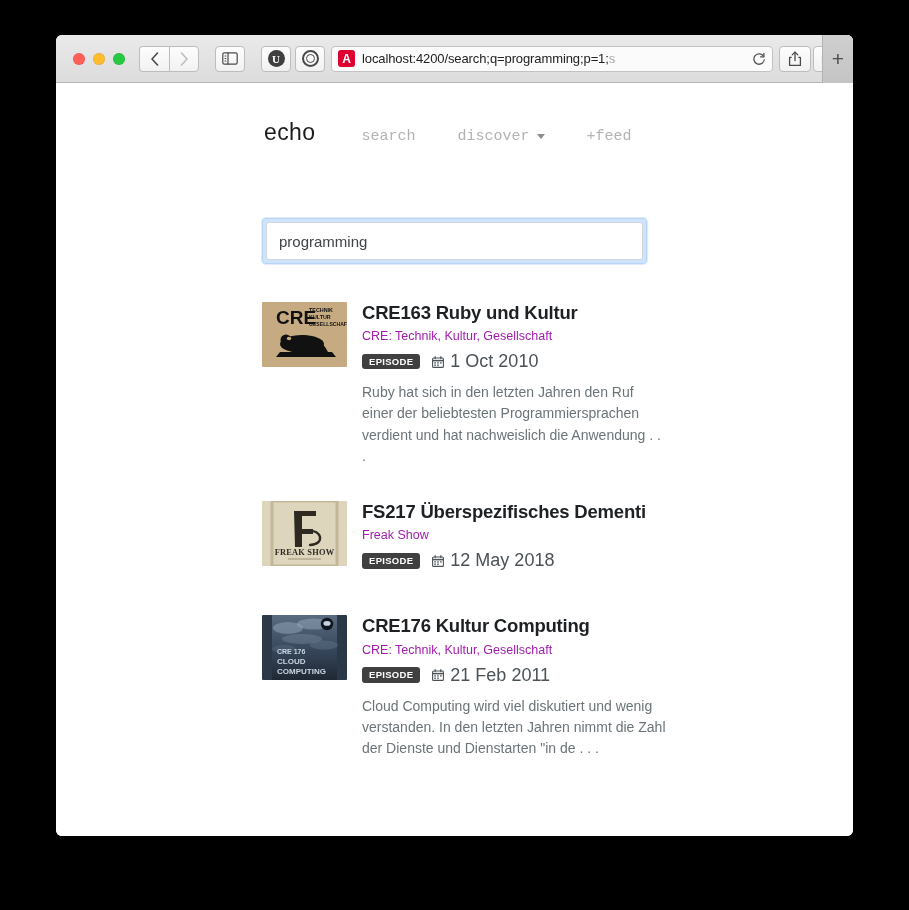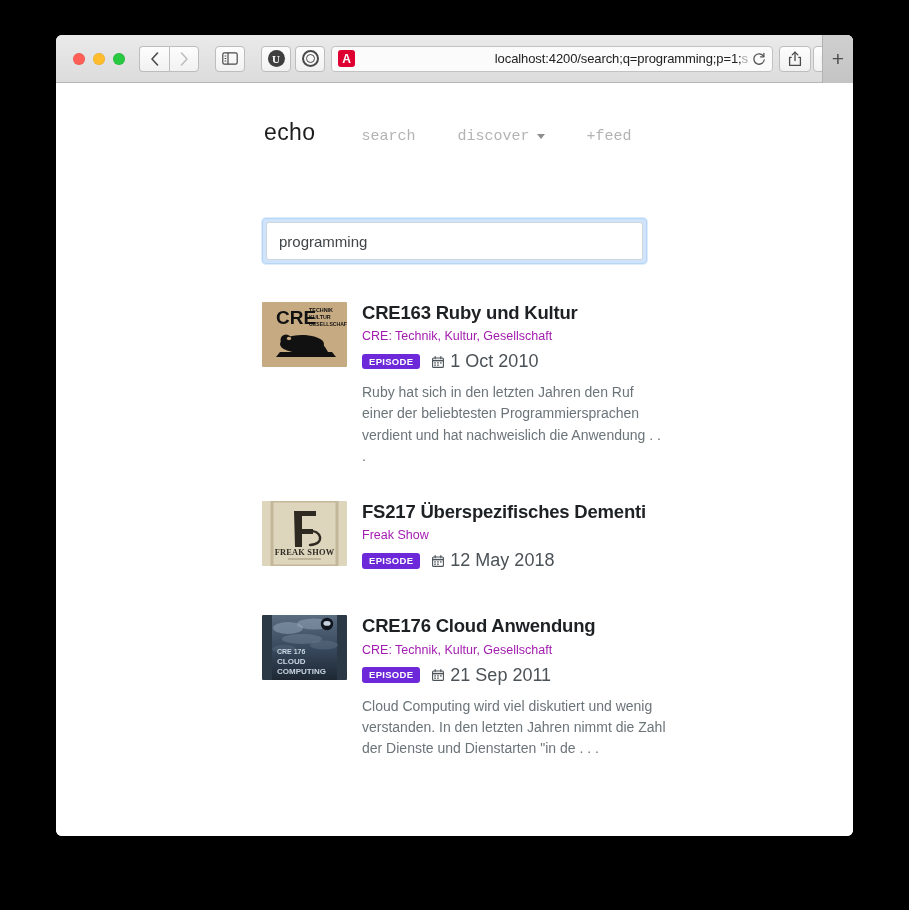--- a/index.html
+++ b/index.html
@@ -118,21 +118,20 @@
     font-family: "Liberation Sans", sans-serif;
     line-height: 1;
   }
   .url-text {
     font-size: 13px;
     color: #222;
     white-space: nowrap;
     overflow: hidden;
     flex: 1;
     letter-spacing: -0.1px;
-    text-align: right;
   }
   .url-text .fade { color: #a9a9a9; }
   .reload-icon { flex: none; color: #555; display: flex; align-items: center; padding-left: 4px; }
 
   .right-tools { display: flex; align-items: center; }
 
   .newtab-area {
     position: absolute;
     right: 0; top: 0;
     width: 31px; height: 48px;
@@ -237,21 +236,21 @@
     font-size: 12.5px;
     color: #a21caf;
     margin-bottom: 8px;
   }
   .rmeta {
     display: flex;
     align-items: center;
     margin-bottom: 10px;
   }
   .badge {
-    background: #6d28d9;
+    background: #404040;
     color: #ffffff;
     font-size: 9.5px;
     font-weight: bold;
     letter-spacing: 0.3px;
     padding: 3px 7px 3px 7px;
     border-radius: 3px;
     line-height: 1;
     text-transform: uppercase;
   }
   .cal-icon {
@@ -474,38 +473,38 @@
               <ellipse cx="52" cy="30" rx="14" ry="4.5" fill="#6d8096" opacity="0.35"></ellipse>
               <ellipse cx="12" cy="34" rx="12" ry="4" fill="#67798f" opacity="0.3"></ellipse>
               <circle cx="55" cy="9" r="6.2" fill="#0f1620"></circle>
               <ellipse cx="55" cy="8.4" rx="3.6" ry="2.4" fill="#c6d2de"></ellipse>
               <text x="5" y="39" font-family="Liberation Sans, sans-serif" font-size="7" font-weight="bold" fill="#c8d4e0">CRE 176</text>
               <text x="5" y="49" font-family="Liberation Sans, sans-serif" font-size="8" font-weight="bold" fill="#c8d4e0">CLOUD</text>
               <text x="5" y="59" font-family="Liberation Sans, sans-serif" font-size="8" font-weight="bold" fill="#c8d4e0">COMPUTING</text>
             </svg>
           </div>
           <div class="rbody">
-            <div class="rtitle">CRE176 Cloud Anwendung</div>
+            <div class="rtitle">CRE176 Kultur Computing</div>
             <div class="rpodcast">CRE: Technik, Kultur, Gesellschaft</div>
             <div class="rmeta">
               <span class="badge">EPISODE</span>
               <span class="cal-icon">
                 <svg width="12" height="12" viewBox="0 0 12 12">
                   <rect x="0.6" y="2" width="10.8" height="9.4" rx="1" fill="none" stroke="#4b5257" stroke-width="1.1"></rect>
                   <line x1="0.6" y1="4.6" x2="11.4" y2="4.6" stroke="#4b5257" stroke-width="1.5"></line>
                   <line x1="3.2" y1="0.7" x2="3.2" y2="2.6" stroke="#4b5257" stroke-width="1.2" stroke-linecap="round"></line>
                   <line x1="8.8" y1="0.7" x2="8.8" y2="2.6" stroke="#4b5257" stroke-width="1.2" stroke-linecap="round"></line>
                   <rect x="2.3" y="6.2" width="1.5" height="1.4" fill="#4b5257"></rect>
                   <rect x="5.2" y="6.2" width="1.5" height="1.4" fill="#4b5257"></rect>
                   <rect x="8.1" y="6.2" width="1.5" height="1.4" fill="#4b5257"></rect>
                   <rect x="2.3" y="8.5" width="1.5" height="1.4" fill="#4b5257"></rect>
                   <rect x="5.2" y="8.5" width="1.5" height="1.4" fill="#4b5257"></rect>
                 </svg>
               </span>
-              <span class="rdate">21 Sep 2011</span>
+              <span class="rdate">21 Feb 2011</span>
             </div>
             <div class="rsnippet">Cloud Computing wird viel diskutiert und wenig verstanden. In den letzten Jahren nimmt die Zahl der Dienste und Dienstarten "in de . . .</div>
           </div>
         </div>
 
       </div>
     </div>
   </div>
 </div>
 

